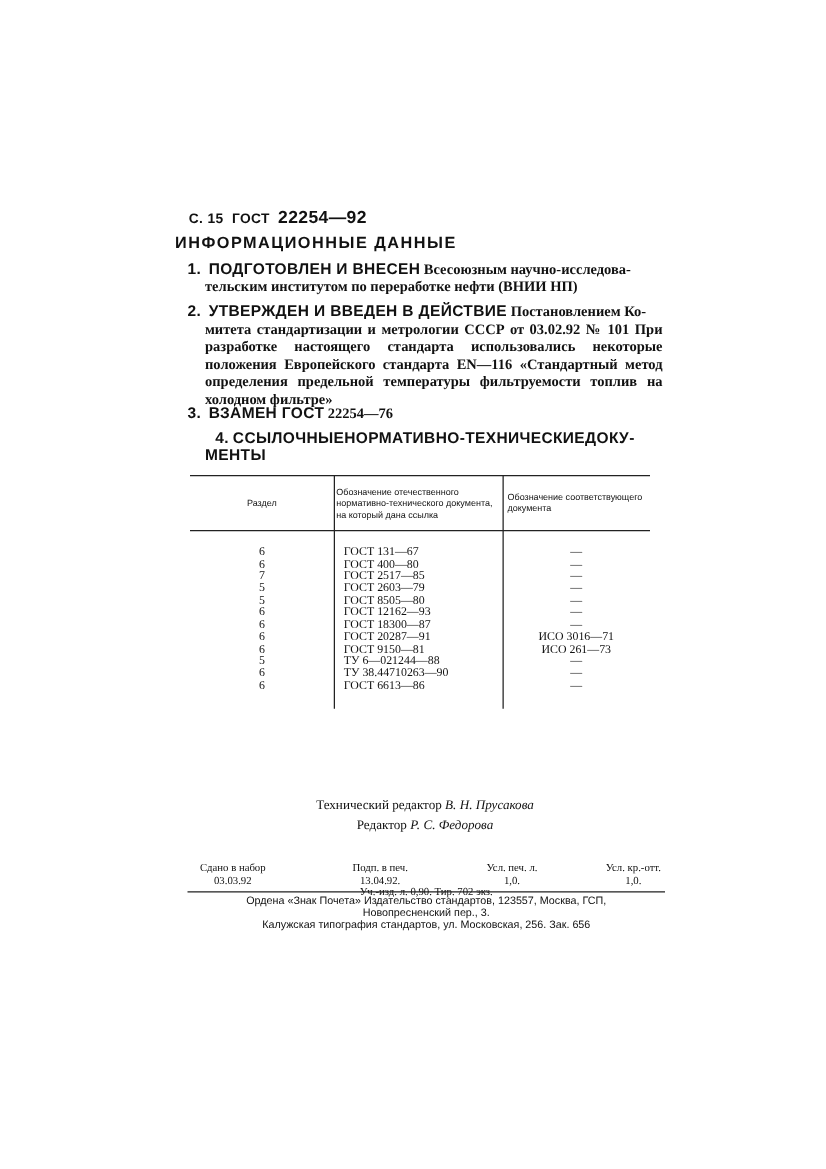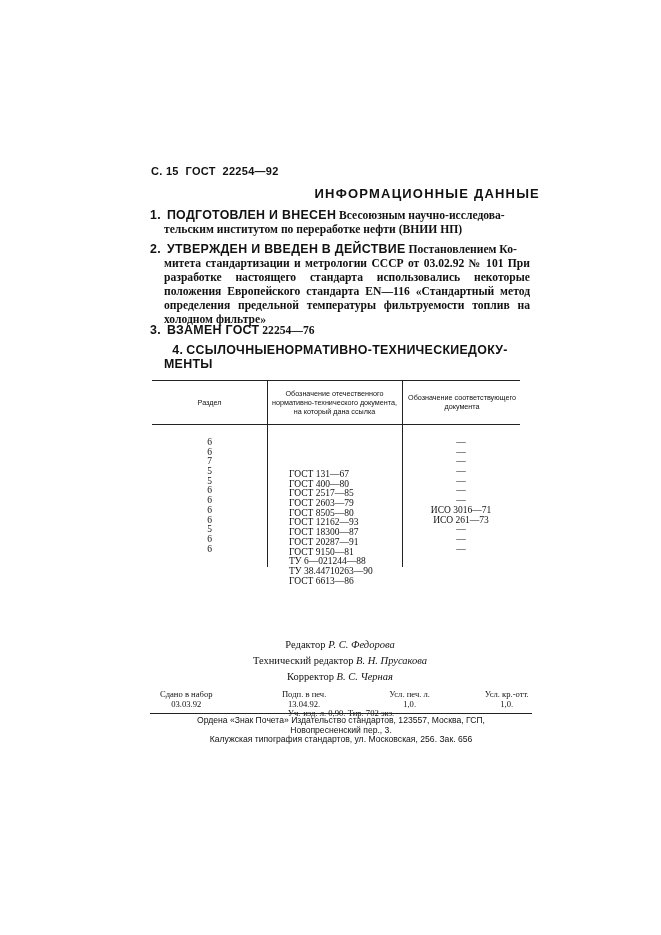--- a/index.html
+++ b/index.html
@@ -1,39 +1,39 @@
 <!DOCTYPE html>
 <html><head>
 <meta charset="utf-8">
 <style>
   html, body { margin:0; padding:0; background:#ffffff; }
   body { width:661px; height:935px; position:relative; overflow:hidden; color:#111; font-family:"Liberation Serif", "DejaVu Serif", serif; }
   .abs { position:absolute; }
   .pagehdr { left:151px; top:165px; font-family:"Liberation Sans", sans-serif; font-weight:bold; font-size:11px; letter-spacing:0.3px; }
-  .pagehdr .std { font-size:11px;text-align:center; }
-  .title { left:140px; width:400px; top:186px; text-align:right; font-family:"Liberation Sans", sans-serif; font-weight:bold; font-size:13px; letter-spacing:1.2px; }
+  .pagehdr .std { font-size:14px;text-align:center; }
+  .title { left:140px; width:400px; top:186px; text-align:left; font-family:"Liberation Sans", sans-serif; font-weight:bold; font-size:13px; letter-spacing:1.2px; }
   .item { left:150px; width:380px; font-size:11.6px; line-height:14px; font-weight:bold; text-align:justify; }
   .item .num { display:inline-block; width:14px; font-family:"Liberation Sans", sans-serif; }
   .item .head { font-family:"Liberation Sans", sans-serif; font-weight:bold; font-size:12.4px; letter-spacing:0.3px; }
   .item .body { font-family:"Liberation Serif", serif; font-weight:bold; }
   .indent { padding-left:14px; }
   .i1 { top:208px; }
   .i2 { top:242px; }
   .i3 { top:323px; }
   .i4 { top:343px; }
   .i4 .row1 { display:flex; justify-content:center; }
   .table-wrap { left:152px; top:380px; width:368px; }
   .rule-top { position:absolute; left:0; top:0; width:368px; border-top:1.3px solid #222; }
   .rule-hdr { position:absolute; left:0; top:44px; width:368px; border-top:1.3px solid #222; }
   .vline { position:absolute; top:0; height:187px; border-left:1.3px solid #222; }
-  .hcell { position:absolute; top:0; height:44px; display:flex; align-items:center; justify-content:center; text-align:center; font-family:"Liberation Sans", sans-serif; font-size:7.2px; line-height:9px; }
+  .hcell { position:absolute; top:0; height:44px; display:flex; align-items:center; justify-content:center; font-family:"Liberation Sans", sans-serif; font-size:7.2px; line-height:9px; }
   .rows { position:absolute; top:58px; left:0; width:368px; }
   .trow { display:flex; height:9.7px; font-size:9.5px; line-height:9.7px; }
   .c1 { width:115px; text-align:center; }
-  .c2 { width:135px; padding-left:22px; box-sizing:border-box;margin-top:32px; }
+  .c2 { width:135px; padding-left:8px; box-sizing:border-box; }
   .c3 { width:118px; text-align:center; }
   .editors { left:140px; width:400px; top:637px; text-align:center; font-size:10.5px; line-height:16px; }
   .editors em { font-style:italic; }
   .imprint { left:150px; width:382px; top:690px; font-size:8.6px; line-height:9.5px; text-align:center; }
   .imprint .l1 { display:flex; justify-content:space-between;gap:48px; }
   .footrule { left:150px; top:713px; width:382px; border-top:1.2px solid #222; }
   .pub { left:150px; width:382px; top:716px; font-size:8.6px; line-height:9.6px; text-align:center; font-family:Liberation Sans, sans-serif; }
 </style>
 </head>
 <body>
@@ -141,23 +141,22 @@
       </div>
     <div class="trow">
         <span class="c1">6</span>
         <span class="c2">ГОСТ 6613—86</span>
         <span class="c3">—</span>
       </div>
   </div>
 </div>
 
 <div class="abs editors">
+  <div><span>Технический редактор</span> <em>В. Н. Прусакова</em></div>
   <div><span>Редактор</span> <em>Р. С. Федорова</em></div>
-  <div><span>Технический редактор</span> <em>В. Н. Прусакова</em></div>
-  <div><span>Корректор</span> <em>В. С. Черная</em></div>
 </div>
 
 <div class="abs imprint">
   <div class="l1">
     <span>Сдано в набор 03.03.92</span>
     <span>Подп. в печ. 13.04.92.</span>
     <span>Усл. печ. л. 1,0.</span>
     <span>Усл. кр.-отт. 1,0.</span>
   </div>
   <div>Уч.-изд. л. 0,90. Тир. 702 экз.</div>

